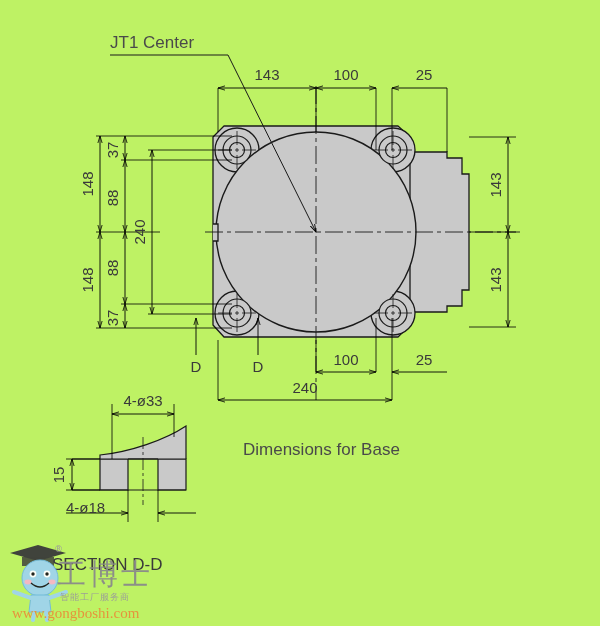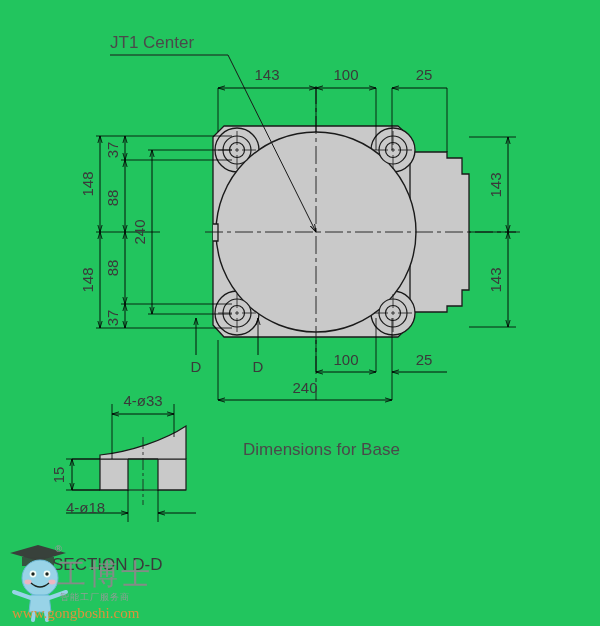--- a/index.html
+++ b/index.html
@@ -4,21 +4,21 @@
 <style>
   html, body {
     margin: 0;
     padding: 0;
     background: #ffffff;
   }
   #root {
     position: relative;
     width: 600px;
     height: 626px;
-    background: #22c55e;
+    background: #bef264;
     font-family: "Liberation Sans", sans-serif;
     overflow: hidden;
   }
   svg.drawing {
     position: absolute;
     left: 0;
     top: 0;
     width: 600px;
     height: 626px;
   }

